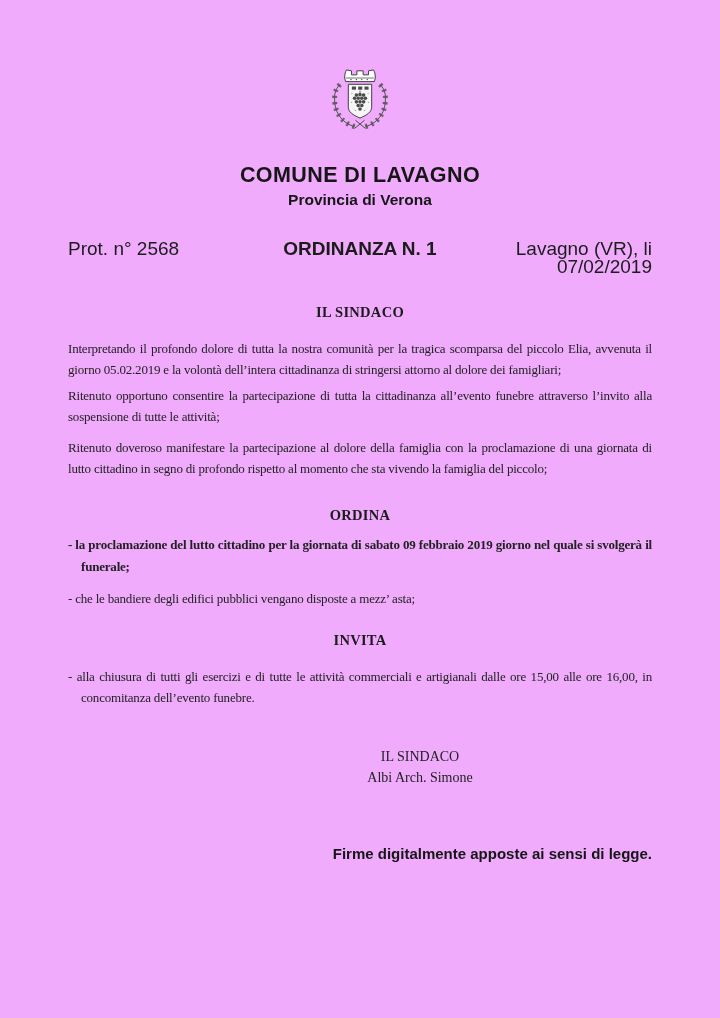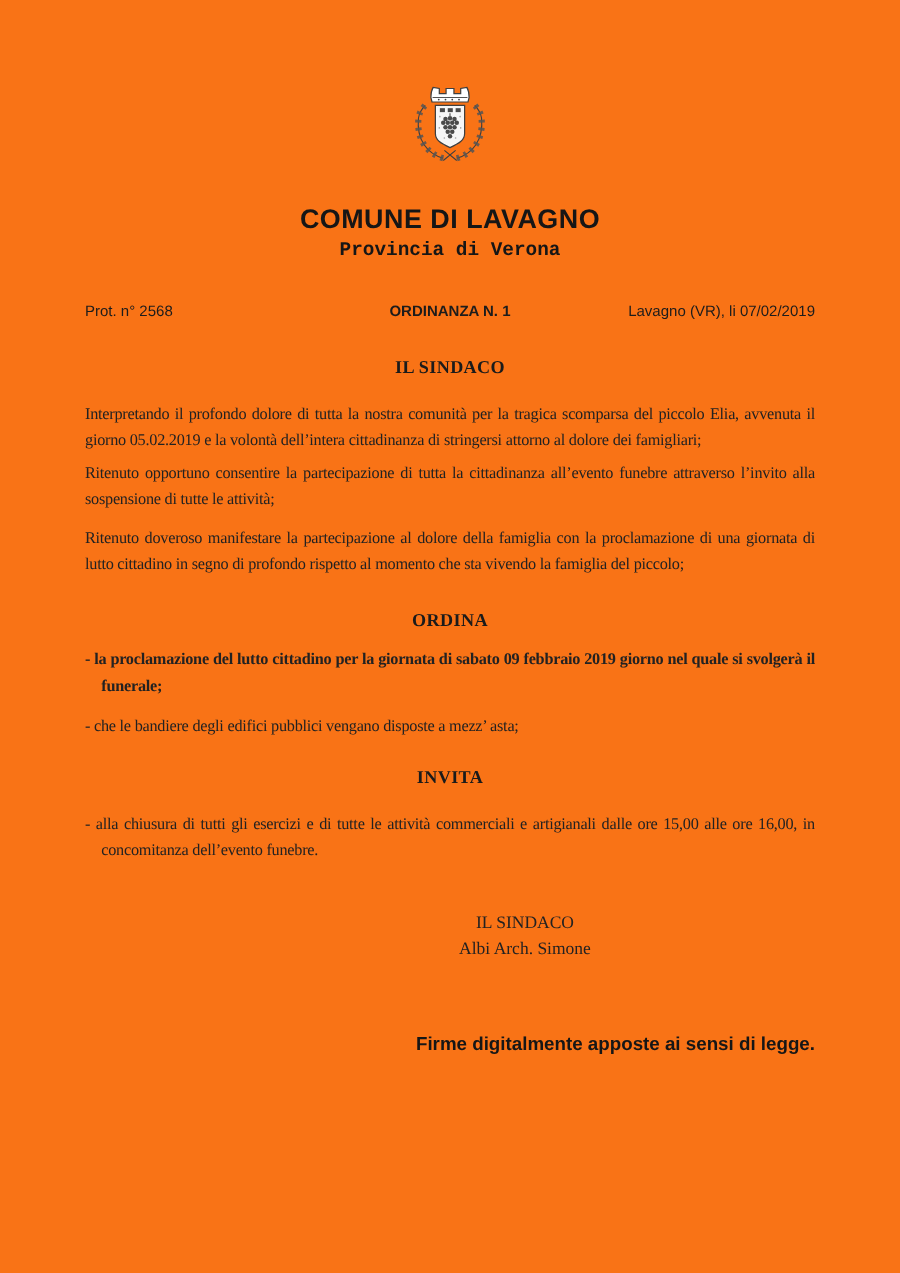--- a/index.html
+++ b/index.html
@@ -5,21 +5,21 @@
   html, body {
     margin: 0;
     padding: 0;
     background: #ffffff;
   }
   .page {
     position: relative;
     width: 720px;
     height: 1018px;
     margin: 0 auto;
-    background: #f97316;
+    background: #f0abfc;
     color: #1f1f1f;
     box-sizing: border-box;
     padding: 60px 68px 0 68px;
     font-family: "Liberation Serif", serif;
     overflow: hidden;
   }
   
   .crest-wrap {
     width: 100%;
     text-align: center;
@@ -34,34 +34,34 @@
     font-family: "Liberation Sans", sans-serif;
     font-weight: bold;
     font-size: 21.5px;
     line-height: 26px;
     letter-spacing: 0.4px;
     color: #161616;
   }
   .muni-sub {
     margin-top: 2px;
     text-align: center;
-    font-family: Liberation Mono, monospace;
+    font-family: Liberation Sans, sans-serif;
     font-weight: bold;
     font-size: 15.5px;
     line-height: 20px;
     color: #161616;
   }
   
   .meta-row {
     margin-top: 30px;
     display: flex;
     justify-content: space-between;
     align-items: baseline;
     font-family: "Liberation Sans", sans-serif;
-    font-size: 12px;
+    font-size: 19px;
     line-height: 18px;
     color: #1c1c1c;
   }
   .meta-left   { width: 32%; text-align: left; }
   .meta-center { width: 36%; text-align: center; font-weight: bold; }
   .meta-right  { width: 32%; text-align: right; }
   .subject {
     margin-top: 17px;
     font-family: "Liberation Sans", sans-serif;
     font-weight: bold;

